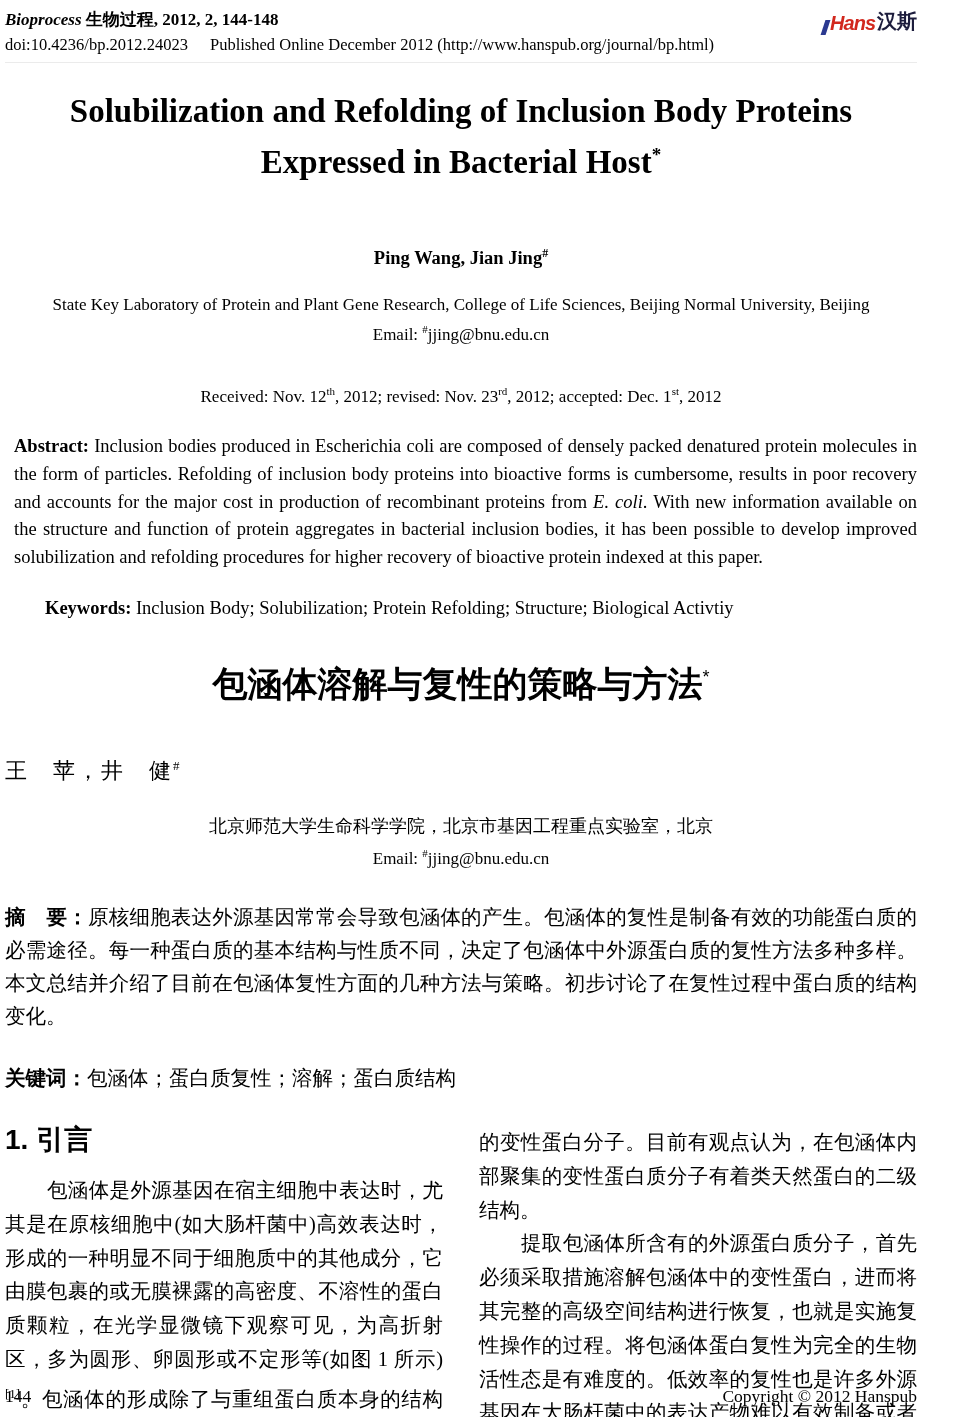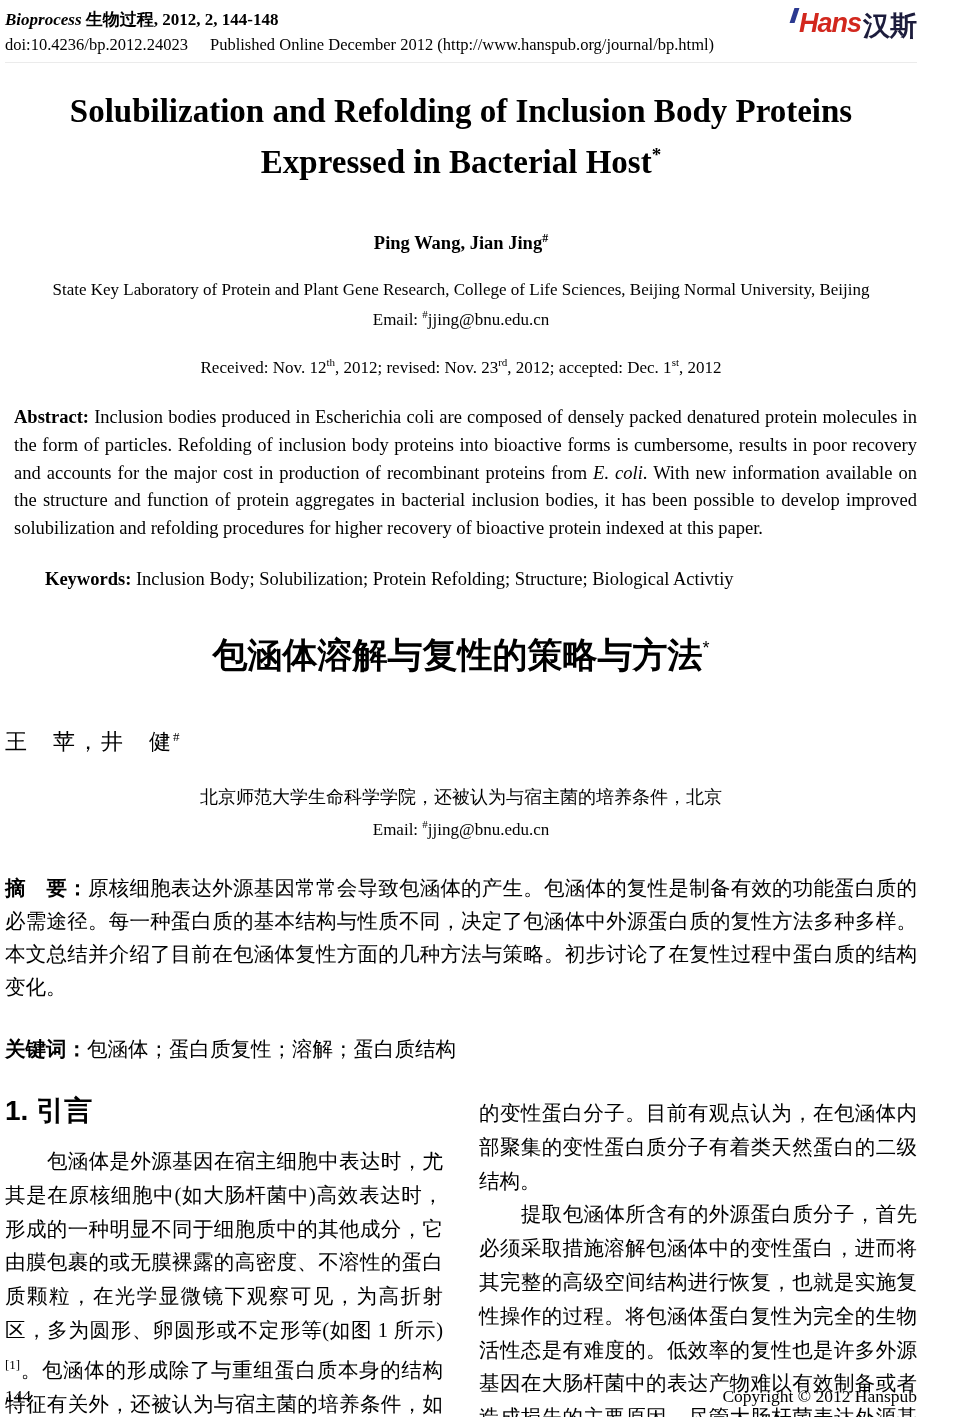--- a/index.html
+++ b/index.html
@@ -10,34 +10,34 @@
     color:#000;
   }
   .page { position:relative; width:922px; height:1417px; padding:8px 5px 0 5px; overflow:hidden; }
 
   
   .header-row { display:flex; justify-content:space-between; align-items:flex-start; }
   .journal-line { font-size:17px; font-weight:bold; }
   .journal-en { font-style:italic; }
   .doi-line { font-size:16.5px; margin-top:4px; }
   .doi-line .published { margin-left:18px; }
-  .logo { font-size:27px; font-weight:bold; white-space:nowrap; display:flex; align-items:flex-start; }
+  .logo { font-size:20px; font-weight:bold; white-space:nowrap; display:flex; align-items:flex-end; }
   .logo-accent { display:inline-block; width:5px; height:15px; background:#2b3990; transform:skewX(-18deg); margin-right:2px; }
   .logo-latin { color:#d2281e; font-style:italic; font-family:"Liberation Sans","DejaVu Sans",sans-serif; letter-spacing:-1px; }
   .logo-cjk { color:#1c1c3c; font-family:"Liberation Sans","DejaVu Sans",sans-serif; margin-left:2px; }
   .header-rule { border-top:1px solid #ebebeb; margin-top:7px; }
 
   
   .title-en { text-align:center; font-size:33px; font-weight:bold; line-height:43px; margin-top:27px; }
   .title-en sup { font-size:19px; }
-  .authors-en { text-align:center; font-size:18.5px; font-weight:bold; margin-top:47px; }
+  .authors-en { text-align:center; font-size:18.5px; font-weight:bold; margin-top:62px; }
   .authors-en sup { font-size:12px; }
   .affil-en { text-align:center; font-size:17px; line-height:24px; margin-top:24px; }
   .affil-en sup, .email-line sup { font-size:11px; }
-  .received-en { text-align:center; font-size:17px; margin-top:24px; }
+  .received-en { text-align:center; font-size:17px; margin-top:38px; }
   .received-en sup { font-size:11px; }
 
   .abstract-en { font-size:18.5px; line-height:27.6px; text-align:justify; margin-top:27px;margin-left:9px; }
   .abstract-en .lbl { font-weight:bold; }
   .abstract-en .it { font-style:italic; }
   .keywords-en { font-size:18.5px; margin-top:27px;margin-left:40px; }
   .keywords-en .lbl { font-weight:bold; }
 
   
   .title-zh { text-align:center; font-size:35px; font-weight:bold; margin-top:42px;
@@ -117,21 +117,21 @@
 
   <div class="title-zh">
     <span>包涵体溶解与复性的策略与方法</span><sup>*</sup>
   </div>
 
   <div class="authors-zh">
     <span>王　苹，井　健</span><sup>#</sup>
   </div>
 
   <div class="affil-zh">
-    <div>北京师范大学生命科学学院，还被认为与宿主菌的培养条件，北京</div>
+    <div>北京师范大学生命科学学院，北京市基因工程重点实验室，北京</div>
     <div class="email-line">
       <span>Email: </span><sup>#</sup><span>jjing@bnu.edu.cn</span>
     </div>
   </div>
 
 
   <div class="abstract-zh">
     <span class="lbl">摘　要：</span><span>原核细胞表达外源基因常常会导致包涵体的产生。包涵体的复性是制备有效的功能蛋白质的必需途径。每一种蛋白质的基本结构与性质不同，决定了包涵体中外源蛋白质的复性方法多种多样。本文总结并介绍了目前在包涵体复性方面的几种方法与策略。初步讨论了在复性过程中蛋白质的结构变化。</span>
   </div>
 

